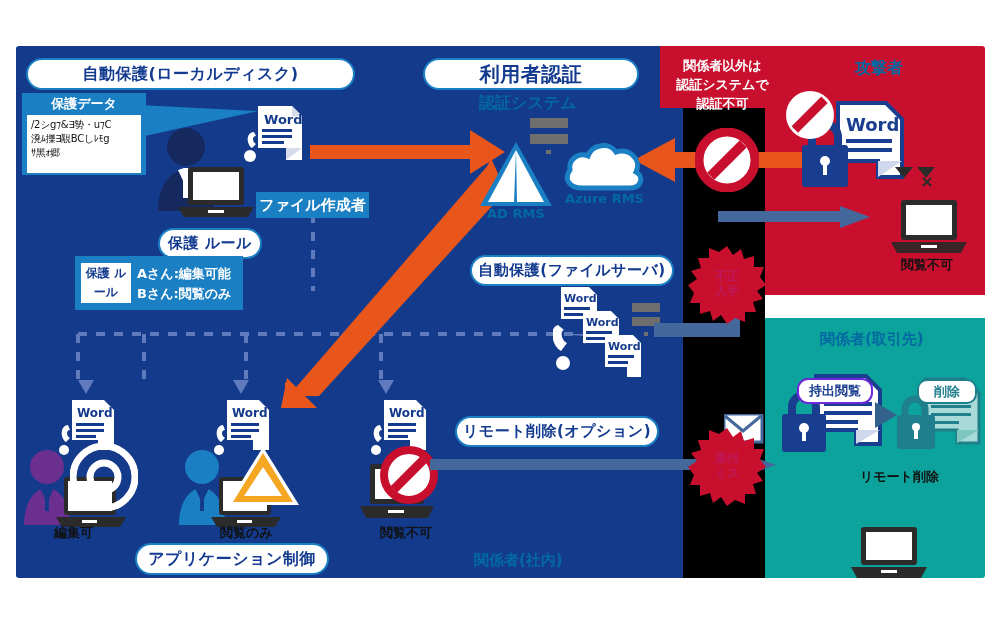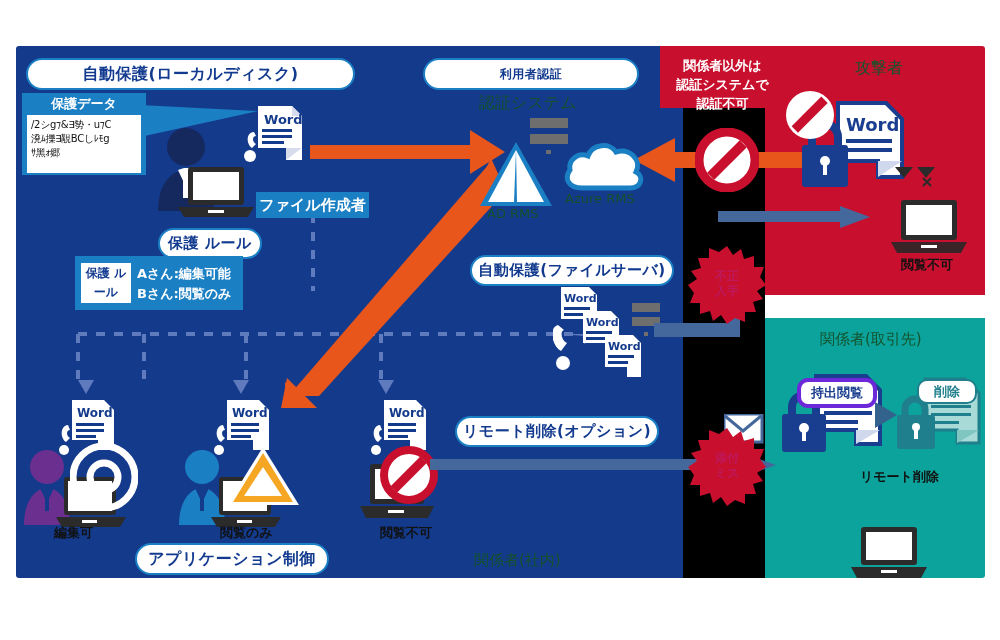--- a/index.html
+++ b/index.html
@@ -18,21 +18,21 @@
   #region-partner{border-radius:0 0 3px 0;}
 
   
   .pill{position:absolute;background:#ffffff;border:2px solid #1b7fc4;
         border-radius:22px;color:#123a8f;font-weight:bold;
         display:flex;align-items:center;justify-content:center;
         letter-spacing:0.5px;white-space:nowrap;}
   
   .tag{position:absolute;background:#1b7fc4;color:#ffffff;font-weight:bold;
        display:flex;align-items:center;justify-content:center;white-space:nowrap;}
-  .whitetext{position:absolute;color:#14532d;font-weight:normal;white-space:nowrap;text-align:right;}
+  .whitetext{position:absolute;color:#0369a1;font-weight:bold;white-space:nowrap;text-align:right;}
   .blacktext{position:absolute;color:#111111;font-weight:bold;white-space:nowrap;padding-left:24px;}
 
   
   #protected-data-box{position:absolute;left:22px;top:93px;width:124px;height:82px;
       background:#1b7fc4;}
   #protected-data-title{position:absolute;left:0;top:2px;width:124px;text-align:center;
       color:#ffffff;font-weight:bold;font-size:13px;}
   #protected-data-cipher{position:absolute;left:5px;top:22px;width:114px;height:58px;
       background:#ffffff;color:#111;font-size:10px;line-height:14px;
       padding:3px 4px;box-sizing:border-box;font-family:"DejaVu Sans",sans-serif;
@@ -107,21 +107,21 @@
     <path d="M190,22 L55,22 L55,8 L14,30 L55,52 L55,38 L190,38 Z" fill="#e8561c"></path>
   </svg>
 
   <svg class="svgbox" style="left:695px;top:128px;width:64px;height:64px;">
     <circle cx="32" cy="32" r="30" fill="#ffffff"></circle>
     <circle cx="32" cy="32" r="28" fill="none" stroke="#c8102e" stroke-width="9"></circle>
     <rect x="9" y="27" width="46" height="10" transform="rotate(-45 32 32)" fill="#c8102e"></rect>
   </svg>
 
   <div class="pill" style="left:26px;top:58px;width:325px;height:28px;font-size:16px;">自動保護(ローカルディスク)</div>
-  <div class="pill" style="left:423px;top:58px;width:212px;height:28px;font-size:12px;">利用者認証</div>
+  <div class="pill" style="left:423px;top:58px;width:212px;height:28px;font-size:20px;">利用者認証</div>
   <div class="pill" style="left:158px;top:228px;width:100px;height:27px;font-size:15px;">保護 ルール</div>
   <div class="pill" style="left:470px;top:255px;width:200px;height:27px;font-size:15px;">自動保護(ファイルサーバ)</div>
   <div class="pill" style="left:455px;top:416px;width:200px;height:27px;font-size:15px;">リモート削除(オプション)</div>
   <div class="pill" style="left:135px;top:543px;width:190px;height:28px;font-size:16px;">アプリケーション制御</div>
 
   <div id="protected-data-pointer"></div>
   <div id="protected-data-box">
     <div id="protected-data-title">保護データ</div>
     <div id="protected-data-cipher">/2シg⁊&amp;∃㔟・u⁊C
 溌ﾑ擽∃覯BCしﾚﾓg
@@ -357,21 +357,21 @@
     <rect x="44" y="30" width="48" height="4" fill="#1a3e8f"></rect>
     <rect x="44" y="39" width="48" height="4" fill="#1a3e8f"></rect>
     <rect x="44" y="48" width="34" height="4" fill="#1a3e8f"></rect>
     <path d="M76,58 L100,58 L76,72 Z" fill="#cfd8ec"></path>
     <path d="M12,44 L12,35 A12,12 0 0 1 36,35 L36,44" fill="none" stroke="#1a3e8f" stroke-width="8"></path>
     <rect x="2" y="42" width="44" height="38" rx="3" fill="#1a3e8f"></rect>
     <circle cx="24" cy="56" r="5" fill="#ffffff"></circle>
     <rect x="22" y="58" width="4" height="11" fill="#ffffff"></rect>
   </svg>
   <div style="position:absolute;left:797px;top:378px;width:72px;height:22px;background:#ffffff;
-              border:4px solid #6d28d9;border-radius:11px;display:flex;align-items:center;
+              border:2px solid #6d28d9;border-radius:11px;display:flex;align-items:center;
               justify-content:center;color:#1a3e8f;font-weight:bold;font-size:13px;">持出閲覧</div>
 
   <svg class="svgbox" style="left:873px;top:400px;width:26px;height:30px;">
     <polygon points="2,2 24,15 2,28" fill="#33628c"></polygon>
   </svg>
 
   <svg class="svgbox" style="left:895px;top:375px;width:92px;height:82px;">
     <path d="M30,4 L70,4 L84,18 L84,68 L62,68 L62,55 L30,55 Z" fill="#a8dbd7" stroke="#1f7f8c" stroke-width="3"></path>
     <rect x="36" y="30" width="40" height="3" fill="#1f7f8c"></rect>
     <rect x="36" y="38" width="40" height="3" fill="#1f7f8c"></rect>

